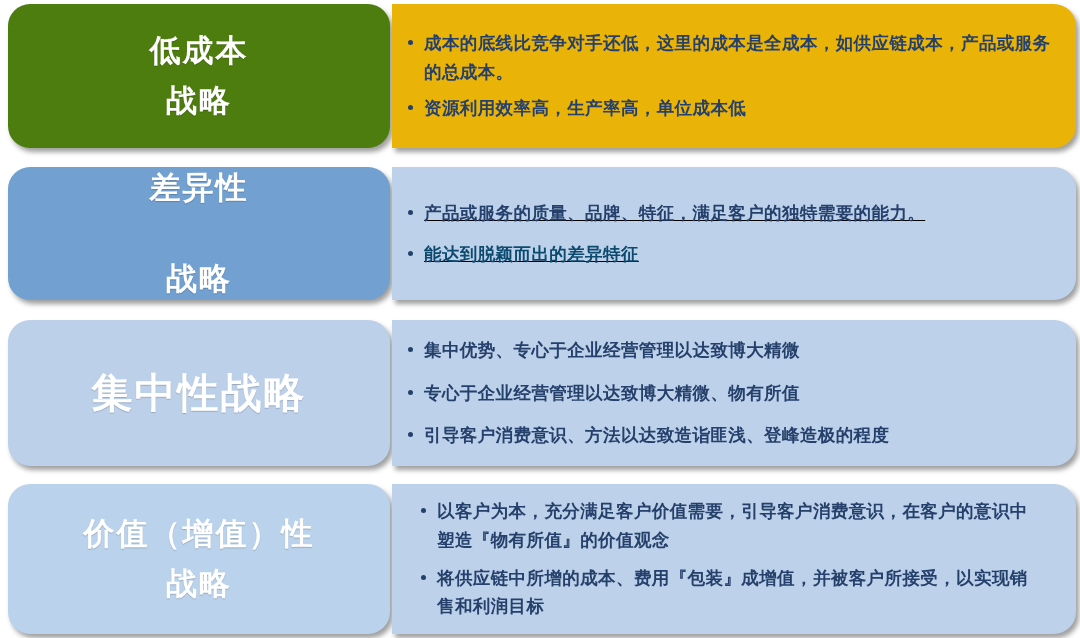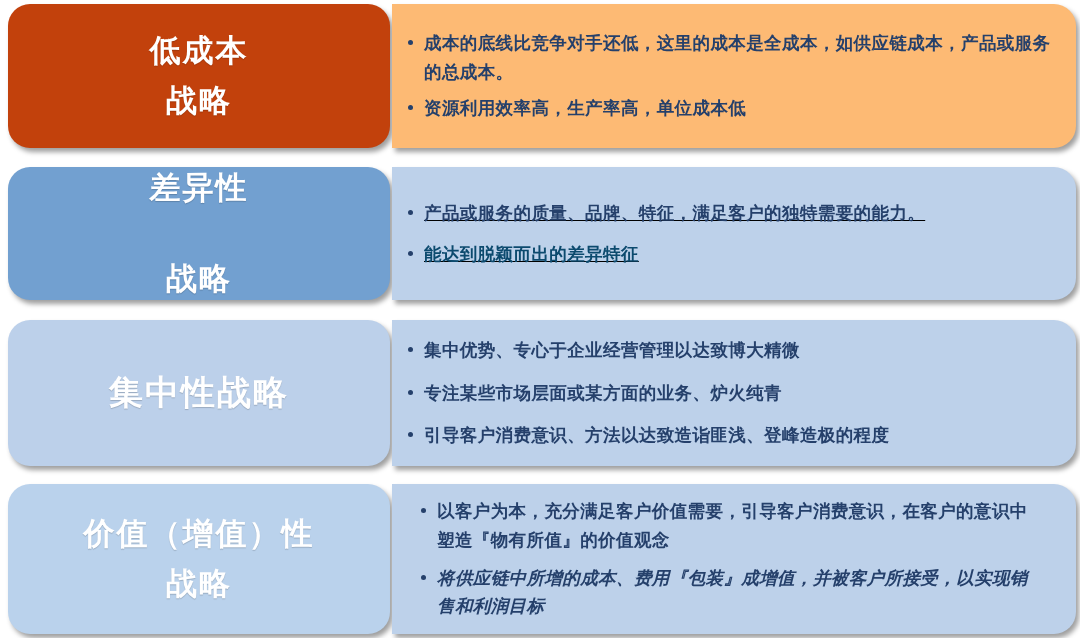--- a/index.html
+++ b/index.html
@@ -25,21 +25,21 @@
     text-align:center;
     letter-spacing:2px;
   }
   .label-line{
     font-size:31px;
     font-weight:700;
     line-height:1.62;
     text-shadow:0 1px 1px rgba(0,0,0,0.18);
     white-space:nowrap;
   }
-  .label-card.single .label-line{font-size:34px;}
+  .label-card.single .label-line{font-size:41px;}
 
   
   .body-panel{
     position:absolute;left:392px;width:684px;height:100%;top:0;
     background:#bdd1ea;
     border-radius:0 22px 22px 0;
     box-shadow:3px 4px 5px rgba(0,0,0,0.38);
     box-sizing:border-box;
     display:flex;flex-direction:column;justify-content:center;
     padding:6px 18px 6px 14px;
@@ -80,25 +80,25 @@
   #row-1 .bullet{margin:6px 0;}
   #row-2 .bullet{margin:7px 0;}
   #row-3 .bullet{margin:5px 13px;}
 </style>
 </head>
 <body style="background: rgb(255, 255, 255);">
 
 <div id="board">
 
   <div class="row" id="row-0">
-    <div class="label-card" style="background: #c2410c; color: rgb(255, 255, 255);">
+    <div class="label-card" style="background: #4d7c0f; color: rgb(255, 255, 255);">
       <div class="label-line">低成本</div>
       <div class="label-line">战略</div>
     </div>
-    <div class="body-panel" style="background: #fdba74;">
+    <div class="body-panel" style="background: #eab308;">
       <div class="bullet" style="color: rgb(37, 64, 107);">成本的底线比竞争对手还低，这里的成本是全成本，如供应链成本，产品或服务的总成本。</div>
       <div class="bullet" style="color: rgb(37, 64, 107);">资源利用效率高，生产率高，单位成本低</div>
     </div>
   </div>
 
   <div class="row" id="row-1">
     <div class="label-card" style="background: rgb(114, 160, 208); color: rgb(255, 255, 255);">
       <div class="label-line">差异性</div>
       <div class="label-line">战略</div>
     </div>
@@ -107,29 +107,29 @@
       <div class="bullet" style="color: #0c4a6e;">能达到脱颖而出的差异特征</div>
     </div>
   </div>
 
   <div class="row" id="row-2">
     <div class="label-card single" style="background: rgb(188, 208, 234); color: rgb(255, 255, 255);">
       <div class="label-line">集中性战略</div>
     </div>
     <div class="body-panel" style="background: rgb(189, 209, 234);">
       <div class="bullet" style="color: rgb(37, 64, 107);">集中优势、专心于企业经营管理以达致博大精微</div>
-      <div class="bullet" style="color: rgb(37, 64, 107);">专注某些市场层面或某方面的业务、炉火纯青</div>
+      <div class="bullet" style="color: rgb(37, 64, 107);">专心于企业经营管理以达致博大精微、物有所值</div>
       <div class="bullet" style="color: rgb(37, 64, 107);">引导客户消费意识、方法以达致造诣匪浅、登峰造极的程度</div>
     </div>
   </div>
 
   <div class="row" id="row-3">
     <div class="label-card" style="background: rgb(186, 210, 236); color: rgb(255, 255, 255);">
       <div class="label-line">价值（增值）性</div>
       <div class="label-line">战略</div>
     </div>
     <div class="body-panel" style="background: rgb(189, 209, 234);">
       <div class="bullet" style="color: rgb(37, 64, 107);">以客户为本，充分满足客户价值需要，引导客户消费意识，在客户的意识中塑造『物有所值』的价值观念</div>
-      <div class="bullet" style="color: rgb(37, 64, 107); font-style: italic;">将供应链中所增的成本、费用『包装』成增值，并被客户所接受，以实现销售和利润目标</div>
+      <div class="bullet" style="color: rgb(37, 64, 107);">将供应链中所增的成本、费用『包装』成增值，并被客户所接受，以实现销售和利润目标</div>
     </div>
   </div>
 
 </div>
 
 </body></html>

